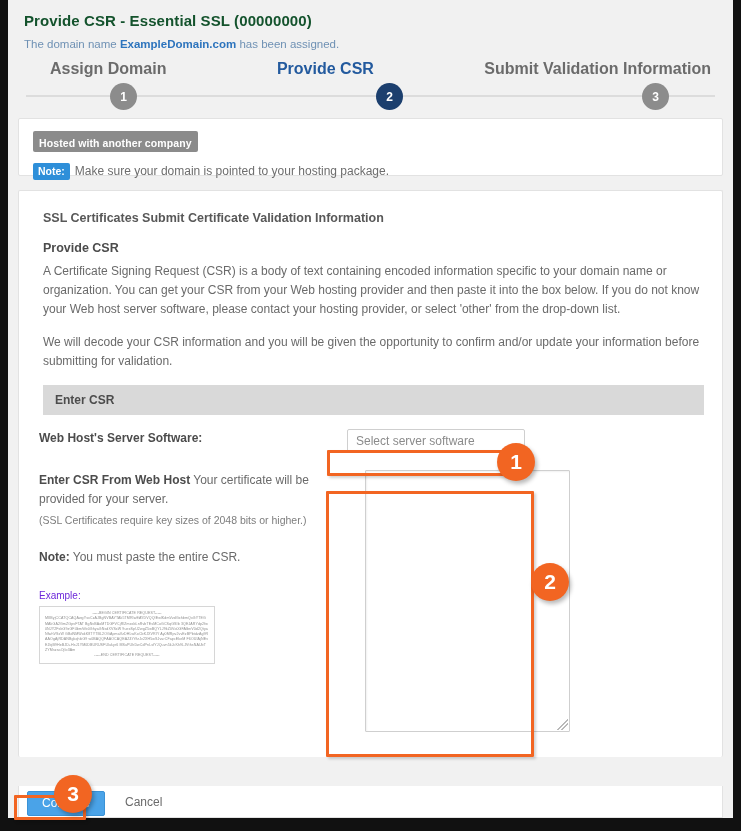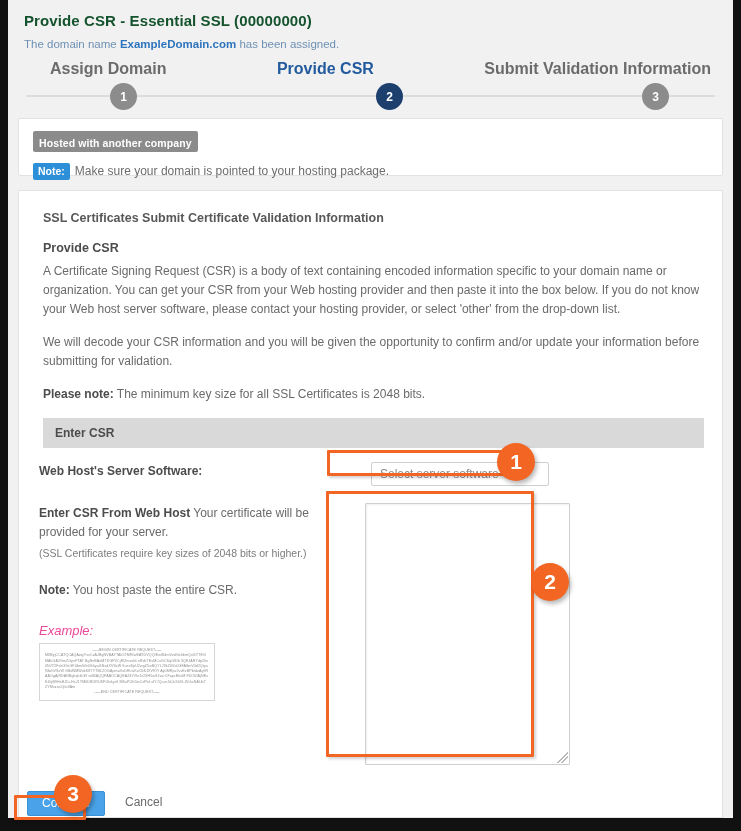--- a/index.html
+++ b/index.html
@@ -199,45 +199,44 @@
   }
   .paste-note {
     font-size: 12px;
     color: #6a6a6a;
     margin-top: 24px;
   }
   .paste-note b { color: #4c4c4c; font-weight: bold; }
 
   
   .example-lbl {
-    font-size: 13px;
-    color: #ec4899;
+    font-size: 10px;
+    color: #6d28d9;
     margin-top: 26px;
     margin-bottom: 5px;
-    font-style: italic;
   }
   .example-box {
     width: 176px;
     border: 1px solid #d6d6d6;
     background: #ffffff;
     padding: 4px 5px;
     font-family: "Liberation Sans", sans-serif;
     font-size: 3.6px;
     line-height: 5.3px;
     color: #8e8e8e;
     word-break: break-all;
     letter-spacing: 0.1px;
     filter: blur(0.25px);
   }
   .example-box .hdr { display: block; text-align: center; }
 
   
   .select-box {
     position: absolute;
-    left: 332px;
+    left: 308px;
     top: 14px;
     width: 178px;
     height: 24px;
     border: 1px solid #cfcfcf;
     background: #ffffff;
     font-size: 12px;
     color: #8b8b8b;
     padding: 4px 8px;
     border-radius: 2px;
   }
@@ -355,32 +354,31 @@
       <div class="note-row">
         <span class="badge-blue">Note:</span><span>Make sure your domain is pointed to your hosting package.</span>
       </div>
     </div>
 
     <div class="panel panel-main">
       <div class="sec-title">SSL Certificates Submit Certificate Validation Information</div>
       <div class="sub-title">Provide CSR</div>
       <p class="para">A Certificate Signing Request (CSR) is a body of text containing encoded information specific to your domain name or organization. You can get your CSR from your Web hosting provider and then paste it into the box below. If you do not know your Web host server software, please contact your hosting provider, or select 'other' from the drop-down list.</p>
       <p class="para">We will decode your CSR information and you will be given the opportunity to confirm and/or update your information before submitting for validation.</p>
-      <p class="para"><b>Please note:</b><span> The minimum key size for all SSL Certificates is 2048 bits.</span></p>
 
       <div class="csr-bar">Enter CSR</div>
 
       <div class="form-area">
         <div class="form-left">
           <div class="lbl-strong">Web Host's Server Software:</div>
 
           <div class="lbl-row2"><b>Enter CSR From Web Host</b><span> Your certificate will be provided for your server.</span></div>
           <div class="small-note">(SSL Certificates require key sizes of 2048 bits or higher.)</div>
 
-          <div class="paste-note"><b>Note:</b><span> You host paste the entire CSR.</span></div>
+          <div class="paste-note"><b>Note:</b><span> You must paste the entire CSR.</span></div>
 
           <div class="example-lbl">Example:</div>
           <div class="example-box">
             <span class="hdr">-----BEGIN CERTIFICATE REQUEST-----</span>
             <span>MIIByjCCATQCAQAwgYsxCzAJBgNVBAYTAk5TMRIwEAYDVQQIEwlKdmVzdGxhbmQxGYTEGMAkGA2GmZGpvFTAT BgNvBAoMTDGFVCjRlZmxsbLnRvbTEsMCoGCSqGSIb 3QEJARYdp2fw0NJY2FsbG9zGF4bmVrb0GhyaGNsdXVSxW 9uexSpU2wgZ5wBQYLJ9kZ0Vo0GFAlbnV0d2QtyaNfwhVSxW GBdNMWokK8TYTBL2OGApmaVzDHLwKoCbKJXVRIY Ay0MRpv2vvEzBPbtdzAg9RAAOgAjRDANBgkqhkiG9 w0BAQQFAAOCAQEAZ4Yt9zJv2XH5wSJvurCFapcEkeM F6OUIAjNEvEJbjB9HeBJD+HsJ1YM0DBURUSFUlukyr6 MSuPUhDwCdPnLsfYJQuvn5kJcKh9LJVthsNAUbT ZYMszsaOjIo3Am</span>
             <span class="hdr">-----END CERTIFICATE REQUEST-----</span>
           </div>
         </div>
 
         <div class="select-box">Select server software</div>

